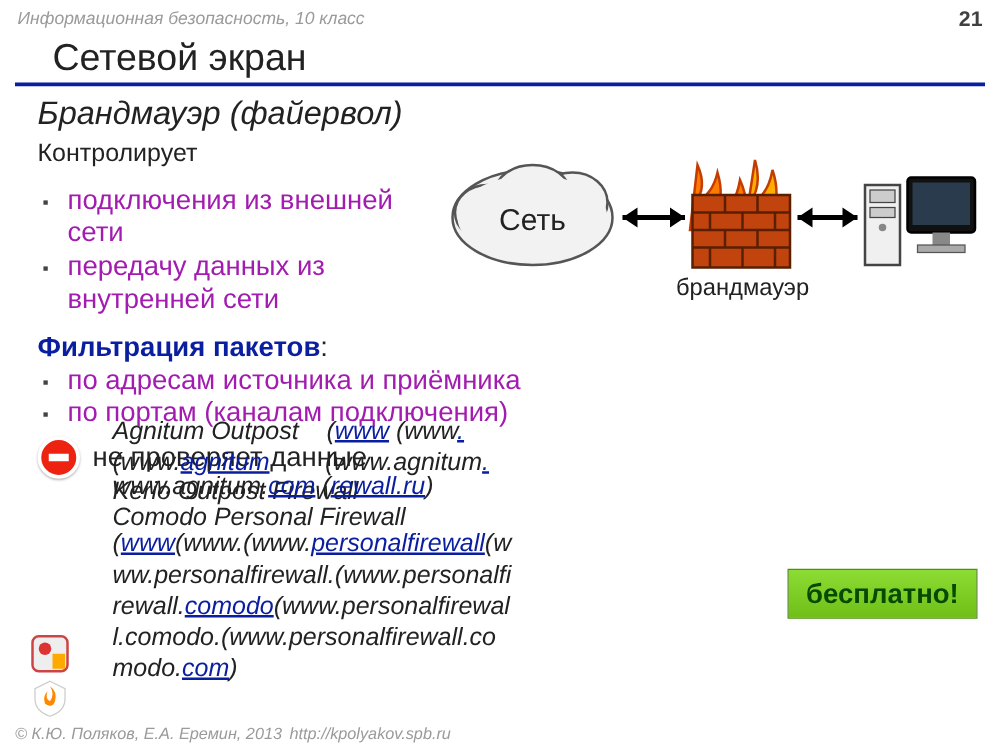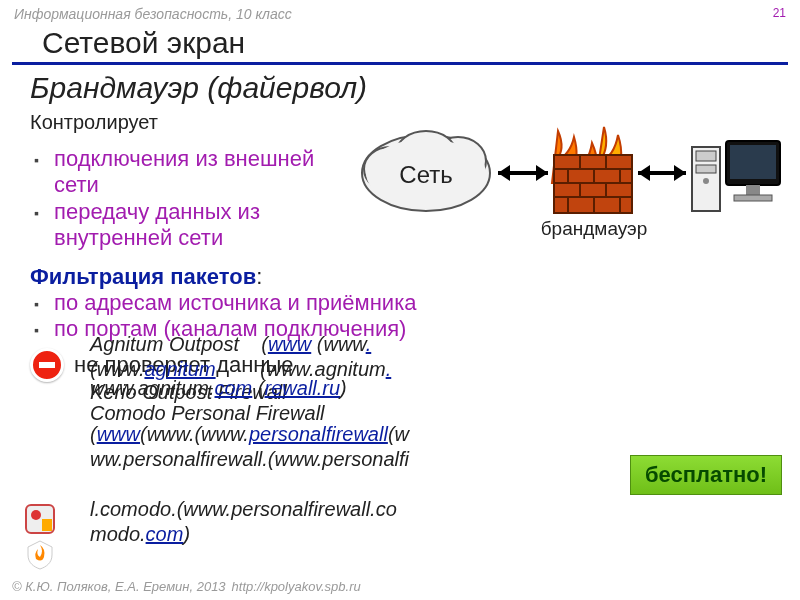--- a/index.html
+++ b/index.html
@@ -11,32 +11,32 @@
     overflow: hidden;
   }
   .topbar {
     color: #9a9a9a;
     font-style: italic;
     font-size: 14px;
     padding: 6px 14px 0 14px;
     display: flex;
     justify-content: space-between;
   }
-  .page-num { font-style: normal; font-weight: normal; color:#a21caf; font-size:12px;}
+  .page-num { font-style: normal; font-weight: bold; color:#404040; font-size:17px;}
   .title {
     font-size: 30px;
     font-weight: normal;
     color: #222;
     padding: 4px 18px 2px 30px;
     border-bottom: 3px solid #0a1ea0;
     margin: 0 12px 6px 12px;
   }
   .content { padding: 0 18px 0 30px; position: relative; }
   .subtitle {
-    font-size: 30px;
+    font-size: 26px;
     font-style: italic;
     color: #222;
     margin-bottom: 6px;
   }
   .row1 { position: relative; }
   .ctrl-head { font-size: 20px; color:#222; margin-bottom:12px;}
   .bullets { list-style: none; margin-left: 4px; font-size:22px; color:#a21caf;}
   .bullets li { position: relative; padding-left: 20px; line-height:1.2;}
   .bullets li::before {
     content:"▪"; position:absolute; left:0; top:0; color:#444; font-size:14px;
@@ -200,21 +200,23 @@
         <span>www.agnitum.</span><a href="#">com</a>
         <span> (</span><a href="#">rewall.ru</a><span>)</span>
       </span><br>
 
       <span style="position:relative; top:-6px;">Comodo Personal Firewall</span><br>
 
       <span style="position:relative; top:-10px;">
         <span>(</span><a href="#">www</a><span>(www.(www.</span><a href="#">personalfirewall</a><span>(w</span>
       </span><br>
       <span style="position:relative; top:-10px;">ww.personalfirewall.(www.personalfi</span><br>
-      <br>
+      <span style="position:relative; top:-10px;">
+        <span>rewall.</span><a href="#">comodo</a><span>(www.personalfirewal</span>
+      </span><br>
       <span style="position:relative; top:-10px;text-align:right;">l.comodo.(www.personalfirewall.co</span><br>
       <span style="position:relative; top:-10px;">
         <span>modo.</span><a href="#">com</a><span>)</span>
       </span>
     </div>
   </div>
 </div>
 
 <div class="free-badge">
   <span>бесплатно!</span>

